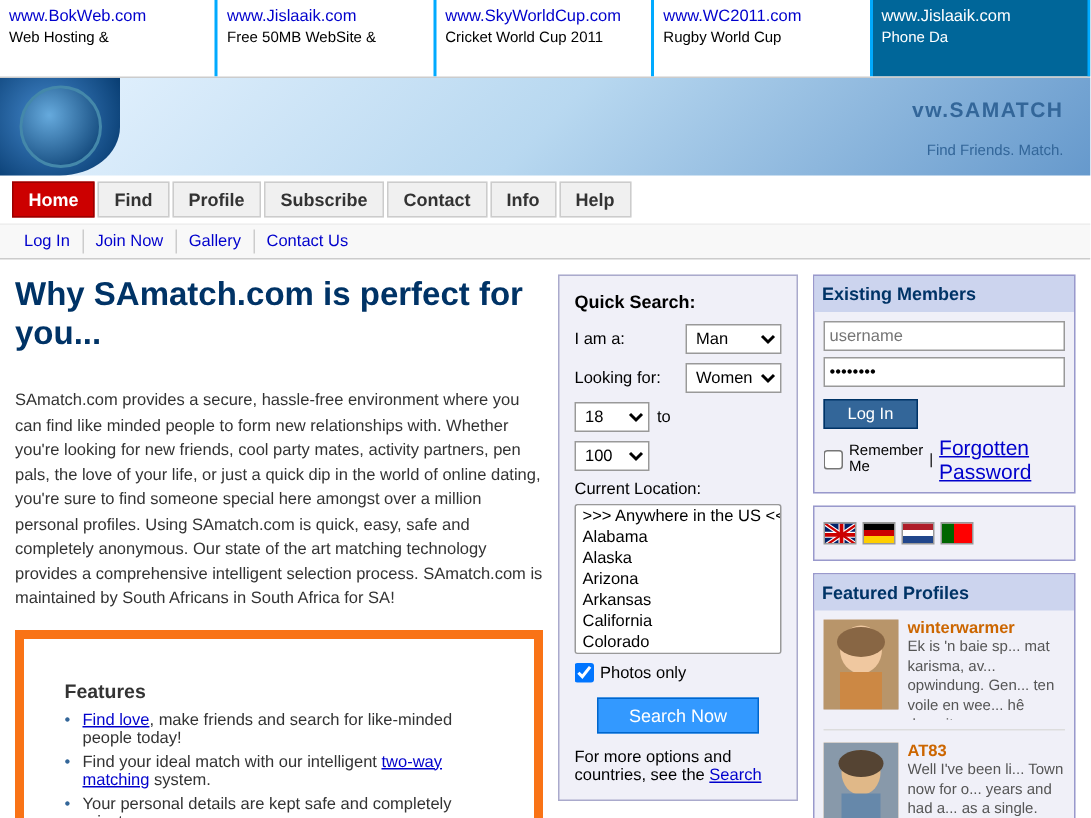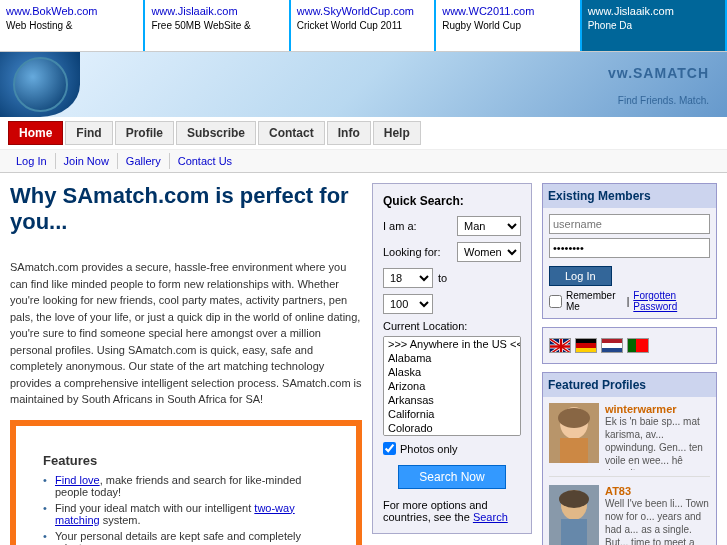--- a/index.html
+++ b/index.html
@@ -66,21 +66,21 @@
     .search-btn { background: #3399ff; color: #fff; border: 1px solid #0066cc; padding: 4px 20px; font-size: 12px; font-weight: normal; cursor: pointer; margin: 4px 0; }
     .qs-more-text { font-size: 11px; margin-top: 6px; }
     .qs-more-text a { color: #0000cc; }
 
     
     .sidebar-section { border: 1px solid #9999cc; margin-bottom: 8px; padding: 6px; background: #f0f0f8; }
     .sidebar-title { font-size: 12px; font-weight: bold; color: #003366; margin-bottom: 6px; background: #ccd4ee; padding: 5px 5px; margin: -6px -6px 6px -6px; }
     .login-input { width: 100%; margin-bottom: 4px; padding: 3px; font-size: 11px; border: 1px solid #999; }
     .login-btn { background: #336699; color: #fff; border: 1px solid #003366; padding: 3px 15px; font-size: 11px; cursor: pointer; display: block; margin: 4px 0; }
     .remember-row { display: flex; align-items: center; gap: 4px; font-size: 10px; }
-    .remember-row a { color: #0000cc; font-size: 10px; }
+    .remember-row a { color: #0000cc; font-size: 14px; }
 
     
     .flags-row { display: flex; gap: 4px; padding: 4px 0; }
     .flag { width: 22px; height: 15px; display: inline-block; cursor: pointer; border: 1px solid #999; }
     .flag-uk { background: linear-gradient(#012169, #012169); position: relative; overflow: hidden; }
     .flag-de { background: linear-gradient(to bottom, #000 0%, #000 33%, #cc0000 33%, #cc0000 66%, #ffcc00 66%); }
     .flag-nl { background: linear-gradient(to bottom, #ae1c28 0%, #ae1c28 33%, #fff 33%, #fff 66%, #21468b 66%); }
     .flag-pt { background: linear-gradient(to right, #006600 0%, #006600 40%, #ff0000 40%); }
 
     

